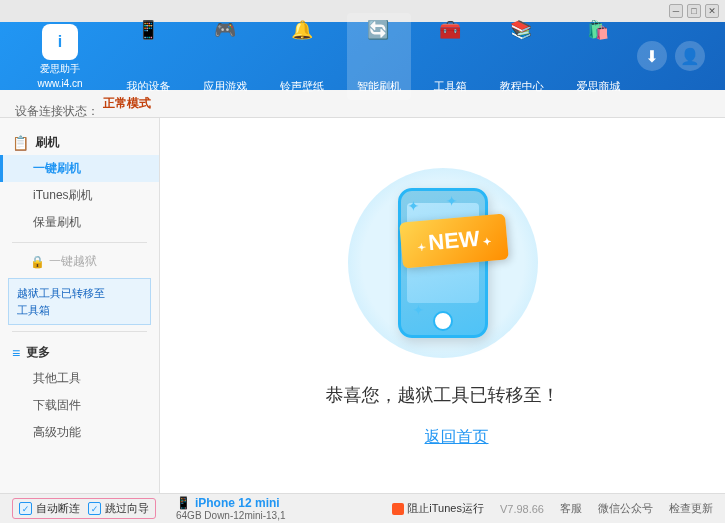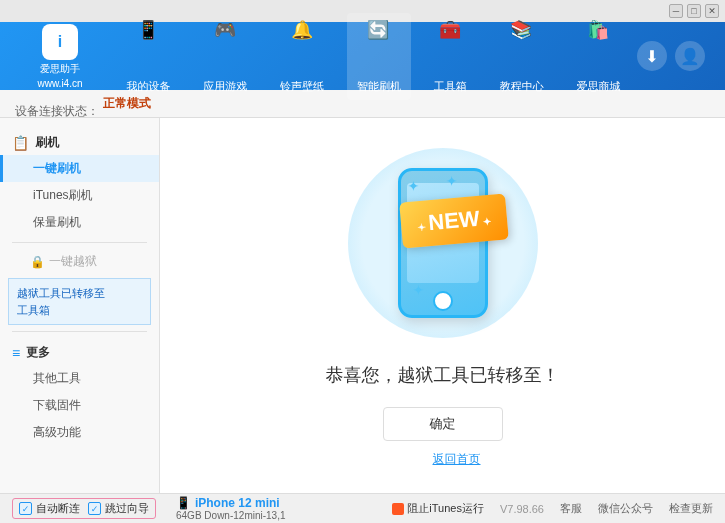--- a/index.html
+++ b/index.html
@@ -274,21 +274,21 @@
       background: white;
       border: 1px solid #ddd;
       border-radius: 4px;
       cursor: pointer;
       font-size: 13px;
       color: #333;
       margin-bottom: 10px;
       display: flex; align-items: center; justify-content: center;
     }
     .home-link {
-      font-size: 12px;
+      font-size: 16px;
       color: #2196F3;
       cursor: pointer;
       text-decoration: underline;
       margin-left: 28px;
     }
 
     
     .bottom-bar {
       height: 30px;
       background: #f0f0f0;
@@ -459,21 +459,20 @@
           <div class="phone-screen"></div>
           <div class="phone-button"></div>
         </div>
         <div class="new-badge">NEW</div>
         <span class="sparkle" style="top:10px;left:10px;">✦</span>
         <span class="sparkle" style="top:5px;right:30px;">✦</span>
         <span class="sparkle" style="bottom:20px;left:15px;">✦</span>
       </div>
     </div>
     <div class="success-text">恭喜您，越狱工具已转移至！</div>
-    <button class="confirm-btn">确定</button>
     <div class="home-link">返回首页</div>
   </div>
 </div>
 
 <div class="bottom-bar">
   <div class="bottom-left">
     <div style="display:flex;align-items:center;gap:8px;border:1px solid #e8a;padding:2px 6px;border-radius:3px;">
       <div class="checkbox-item">
         <div class="checkbox">✓</div>
         <span>自动断连</span>

